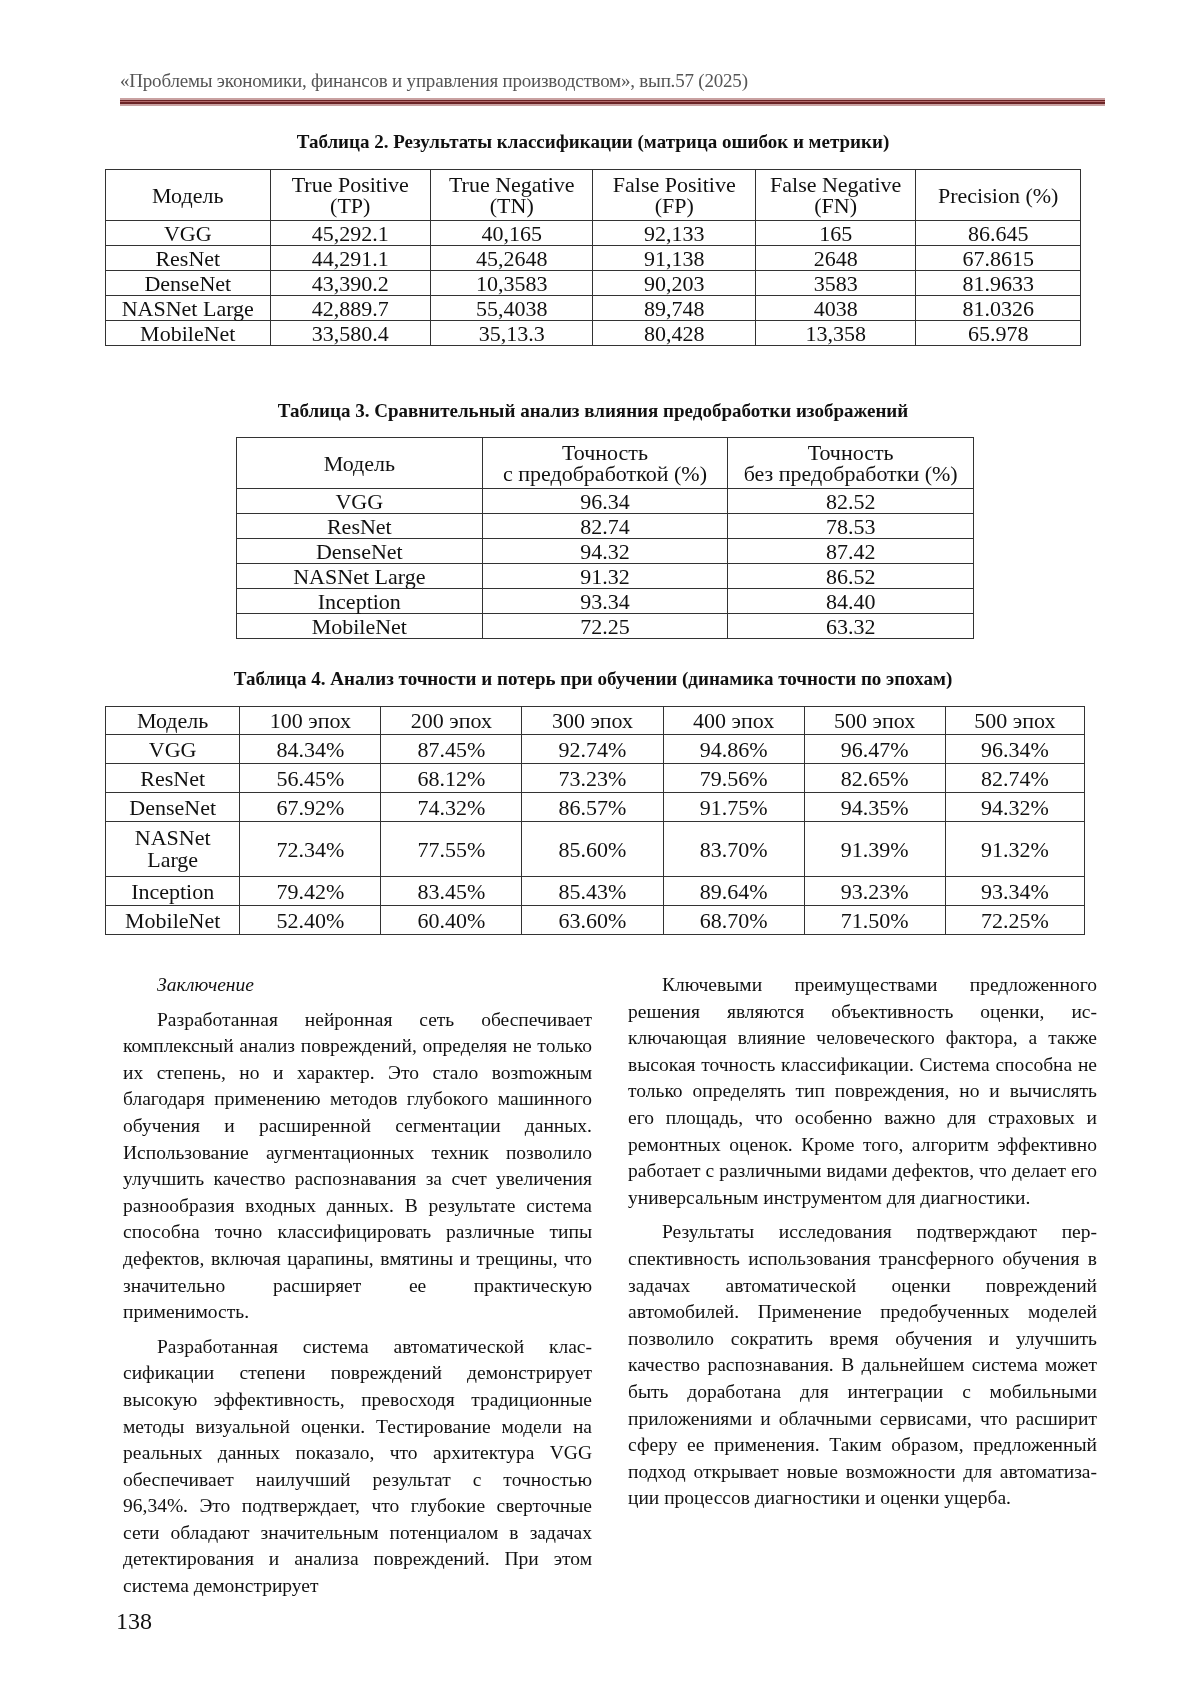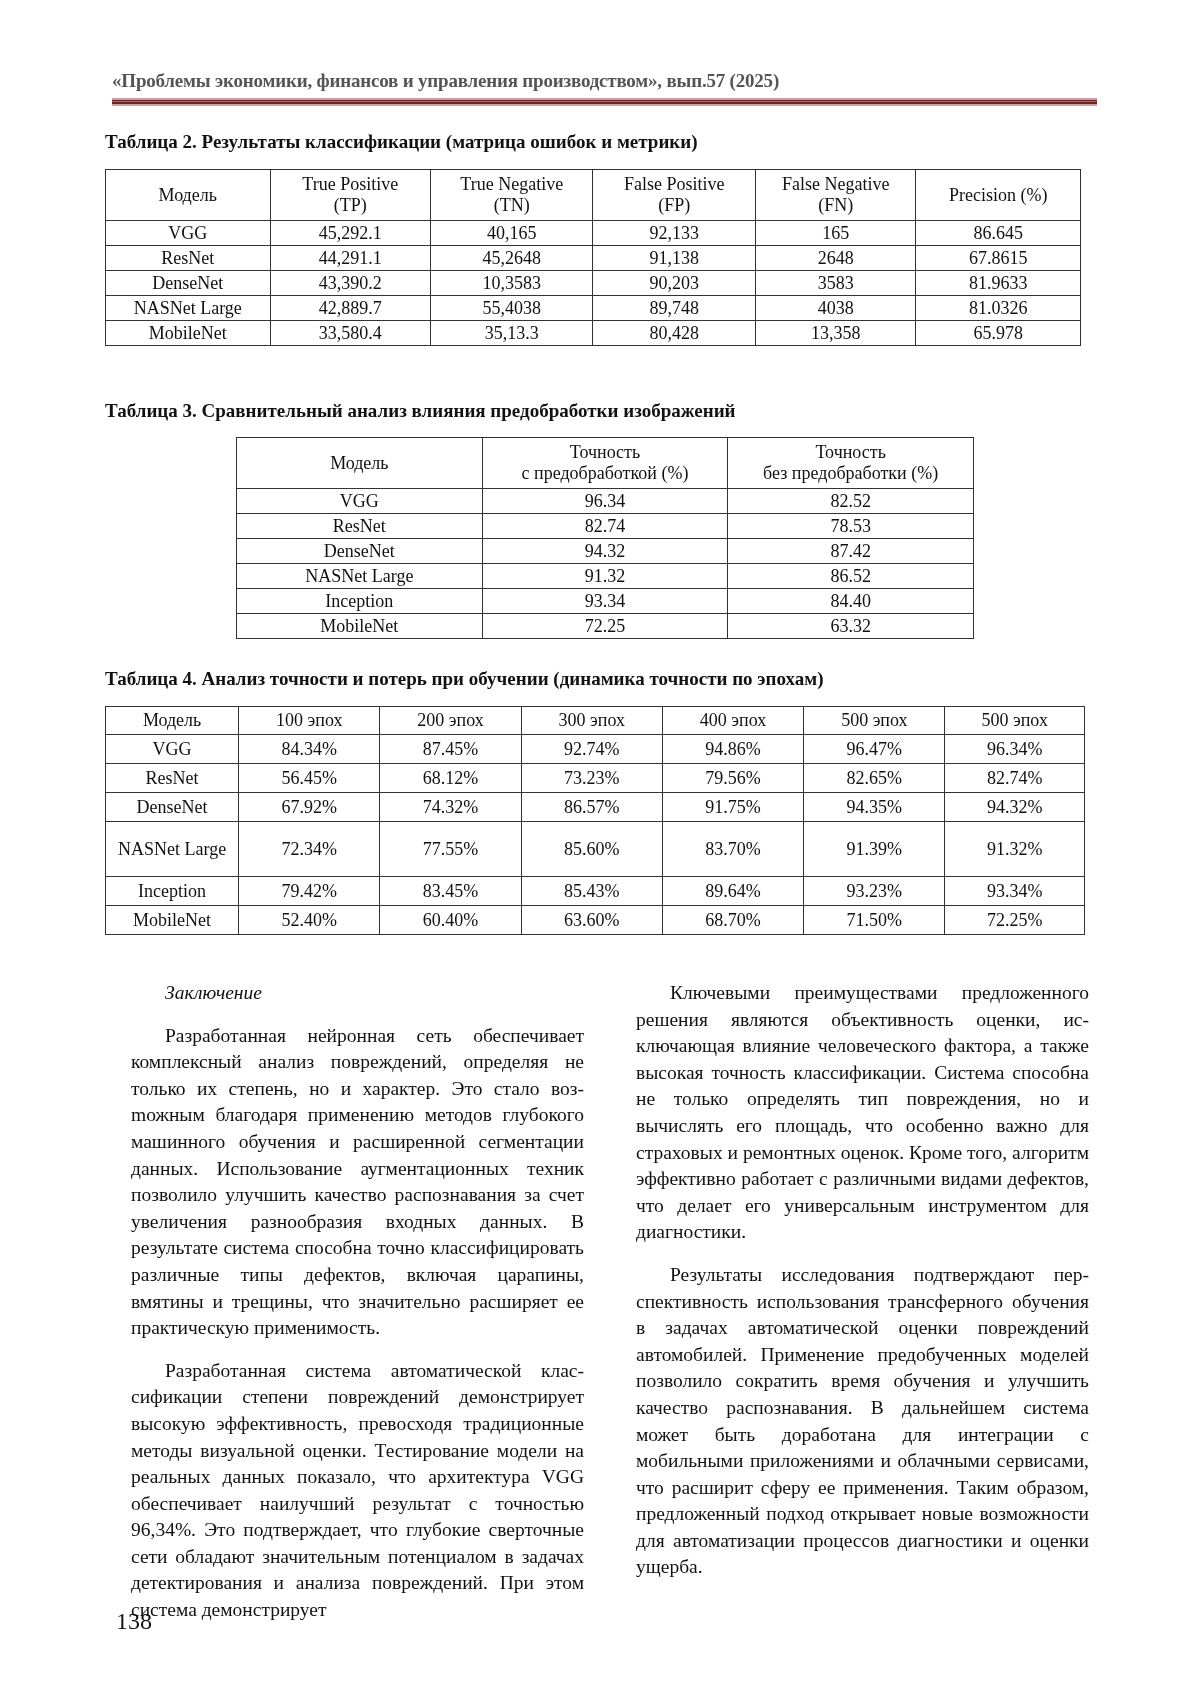--- a/index.html
+++ b/index.html
@@ -1,39 +1,39 @@
 <!DOCTYPE html>
 <html><head>
 <meta charset="utf-8">
 <style>
   html, body { margin: 0; padding: 0; background: #ffffff; }
   body { width: 1200px; height: 1697px; position: relative; font-family: "Liberation Serif", "DejaVu Serif", serif; color: #111; overflow: hidden; }
-  .header { position: absolute; left: 112px; top: 70px; width: 985px; font-weight: bold; }
+  .header { position: absolute; left: 120px; top: 70px; width: 985px; }
   .header-text { font-size: 19px; color: #555; letter-spacing: -0.2px; }
   .rule { margin-top: 6px; height: 8px; background: #6b2426; border-top: 2px solid #c9a1a1; border-bottom: 2px solid #c9a1a1; box-sizing: border-box; position: relative; }
   .rule::before { content: ""; position: absolute; left: 0; right: 0; top: 1px; height: 1px; background: #b46a6a; }
 
-  .caption { position: absolute; font-weight: bold; font-size: 19px; text-align: left; }
-  table { position: absolute; border-collapse: collapse; font-size: 18px; }
+  .caption { position: absolute; font-weight: bold; font-size: 19px; text-align: center; }
+  table { position: absolute; border-collapse: collapse; font-size: 22px; }
   td, th { border: 1.5px solid #333; text-align: center; font-weight: normal; padding: 0 4px; line-height: 21px; }
   th { line-height: 21px; }
 
   #t2 { left: 105px; top: 169px; width: 976px; }
   #t2 th { height: 50px; }
   #t2 td { height: 24px; }
   #t3 { left: 236px; top: 437px; width: 738px; }
   #t3 th { height: 50px; }
   #t3 td { height: 24px; }
   #t4 { left: 105px; top: 706px; width: 980px; }
   #t4 th { height: 27px; }
   #t4 td { height: 28px; }
   #t4 tr.tall td { height: 54px; }
 
   .col { position: absolute; width: 485px; font-size: 19.5px; line-height: 26.6px; text-align: justify; hyphens: manual; }
-  .col p { margin: 16px; text-indent: 34px; }
+  .col p { margin: 8px; text-indent: 34px; }
   .col p + p { margin-top: 5px; }
   .col p.noindent { text-indent: 0; }
   .col .section { font-style: italic; text-indent: 34px; }
   #left-col { left: 115px; top: 964px; }
   #right-col { left: 620px; top: 964px; }
   .page-num { position: absolute; left: 116px; top: 1608px; font-size: 24px; }
 </style>
 </head>
 <body>
 

